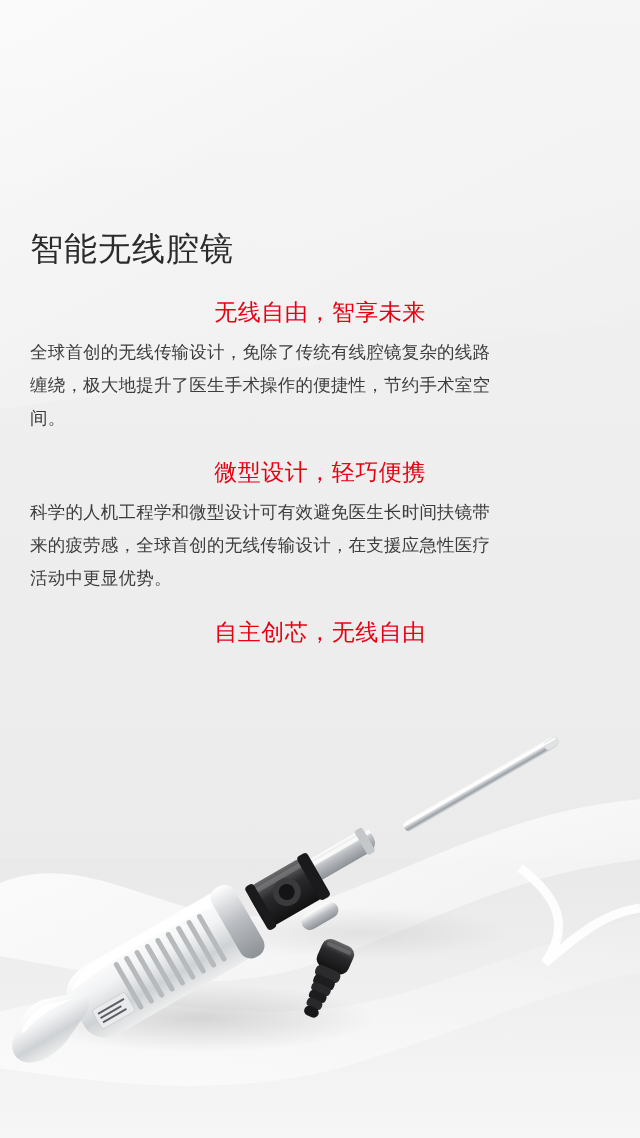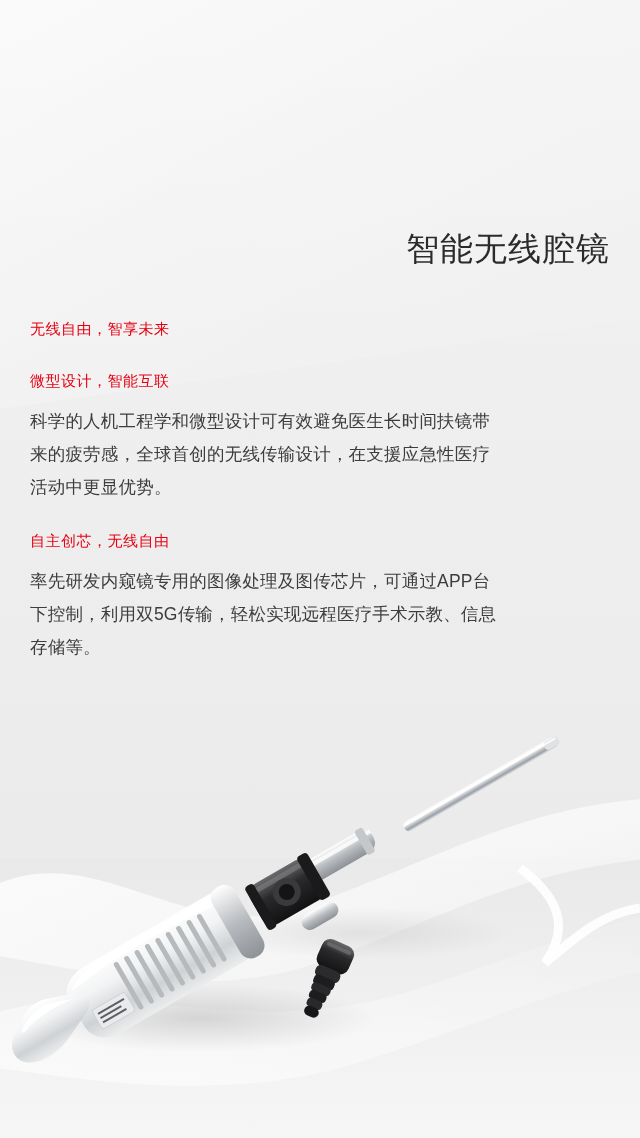--- a/index.html
+++ b/index.html
@@ -43,33 +43,33 @@
     width: 640px;
     padding: 228px 30px 0 30px;
   }
 
   .title {
     font-size: 33px;
     line-height: 42px;
     color: #2b2b2b;
     font-weight: 400;
     letter-spacing: 1px;
-    margin-bottom: 44px;
-    text-align: right;
+    margin-bottom: 27px;
   }
 
   .block { margin-bottom: 22px; }
 
   .block-head {
-    font-size: 15px;
+    font-size: 23px;
     line-height: 30px;
     color: #e60012;
     font-weight: 400;
     letter-spacing: 0.5px;
     margin-bottom: 9px;
+    text-align: center;
   }
 
   .block-body {
     font-size: 17.5px;
     line-height: 33px;
     color: #3d3d3d;
     letter-spacing: 0.2px;
     max-width: 470px;
   }
 
@@ -105,30 +105,30 @@
 <div class="page">
 
   <div class="light-band"></div>
 
   <div class="content">
 
     <h1 class="title">智能无线腔镜</h1>
 
     <div class="block">
       <div class="block-head">无线自由，智享未来</div>
+      <div class="block-body">全球首创的无线传输设计，免除了传统有线腔镜复杂的线路缠绕，极大地提升了医生手术操作的便捷性，节约手术室空间。</div>
     </div>
 
     <div class="block">
-      <div class="block-head">微型设计，智能互联</div>
+      <div class="block-head">微型设计，轻巧便携</div>
       <div class="block-body">科学的人机工程学和微型设计可有效避免医生长时间扶镜带来的疲劳感，全球首创的无线传输设计，在支援应急性医疗活动中更显优势。</div>
     </div>
 
     <div class="block">
       <div class="block-head">自主创芯，无线自由</div>
-      <div class="block-body">率先研发内窥镜专用的图像处理及图传芯片，可通过APP台下控制，利用双5G传输，轻松实现远程医疗手术示教、信息存储等。</div>
     </div>
 
   </div>
 
   <div class="photo">
 
     <svg class="swoosh" viewBox="0 0 640 420" preserveAspectRatio="none">
       <defs>
         <linearGradient id="swGrad" x1="0" y1="0" x2="1" y2="1">
           <stop offset="0%" stop-color="#ffffff" stop-opacity="0.95"></stop>

